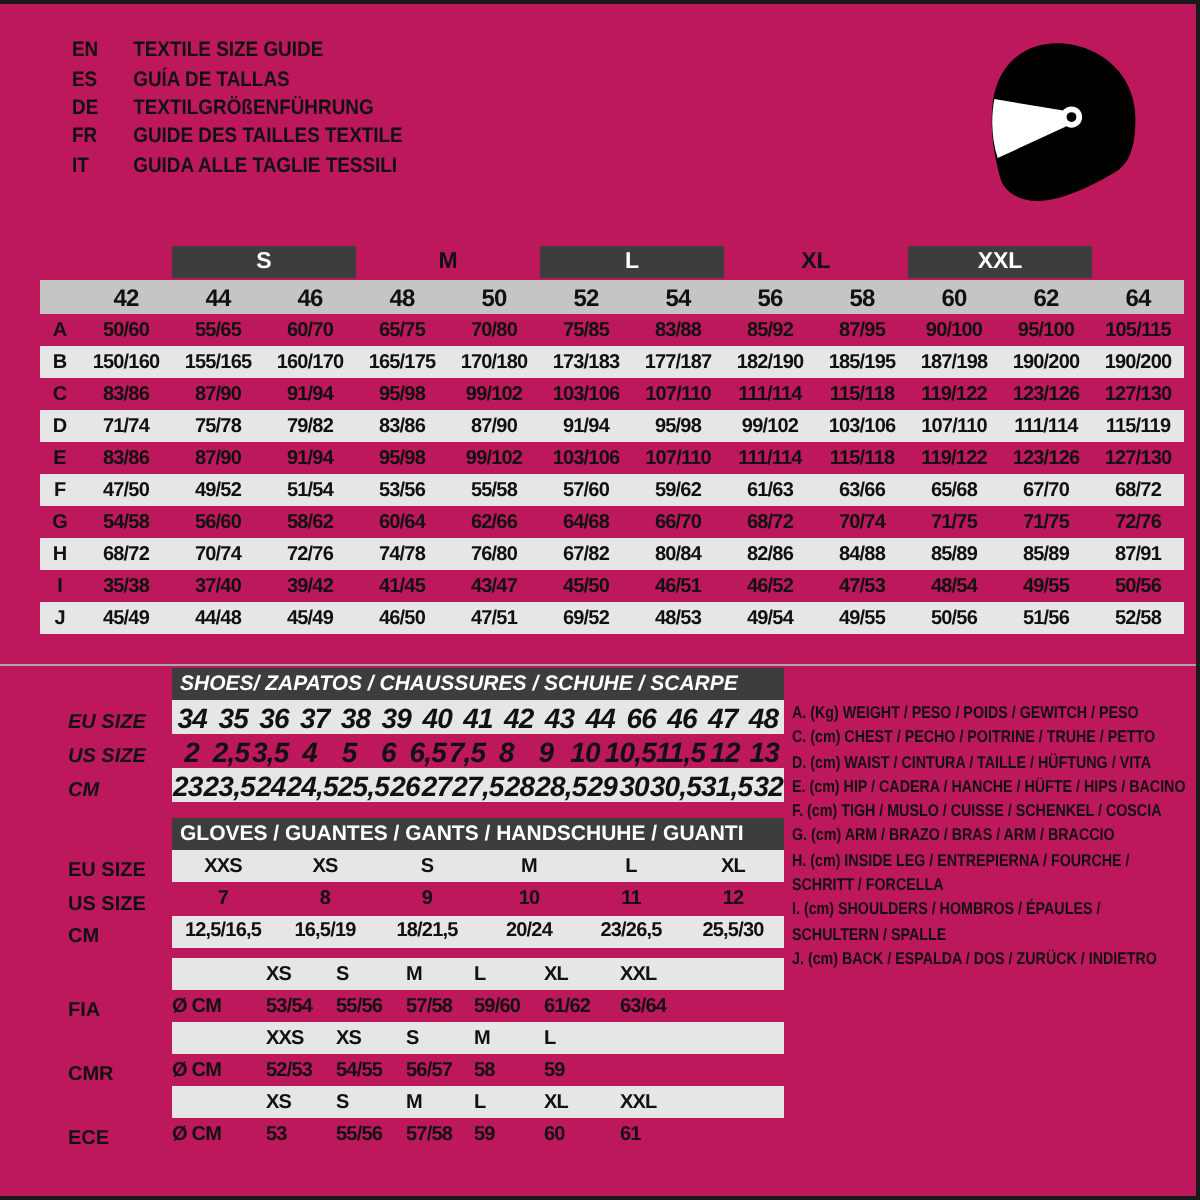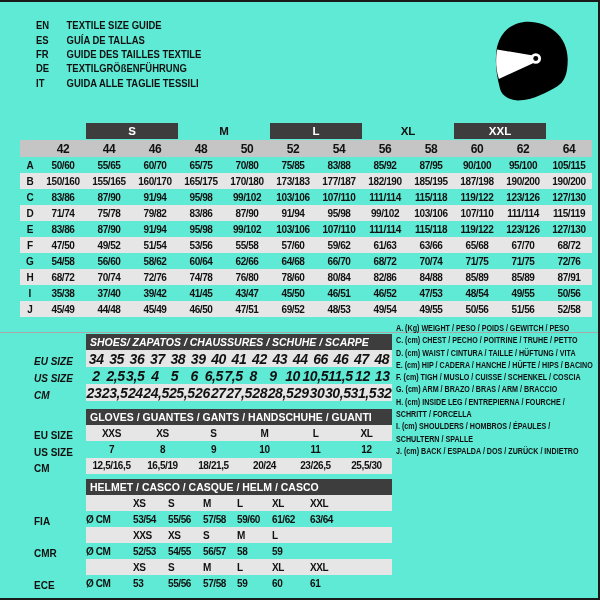--- a/index.html
+++ b/index.html
@@ -1,19 +1,19 @@
 <!DOCTYPE html>
 <html style="--dark: #3d3d3d; --midgray: #c5c5c5; --band: #e6e6e6; --sep: #a8a8a8; --border: #1a1a1a; --ink: #111111;"><head>
 <meta charset="utf-8">
 <style>
   * { margin:0; padding:0; box-sizing:border-box; }
   html,body { background:#ffffff; }
   body { font-family:"Liberation Sans", sans-serif; color:var(--ink,#111); }
   .page {
-    position:relative; width:600px; height:600px; background:#5eead4; overflow:hidden;
+    position:relative; width:600px; height:600px; background:#be185d; overflow:hidden;
     border-top:2px solid var(--border); border-right:2px solid var(--border); border-bottom:2px solid var(--border);
   }
 
   
   .lang-block { position:absolute; left:36px; top:16px; }
   .lang-row { display:flex; height:14.4px; align-items:center; font-weight:700; font-size:10.5px; white-space:nowrap; }
   .lang-row .inner { transform:scaleX(0.9); transform-origin:0 50%; display:flex; }
   .lang-code { width:34px; }
 
   
@@ -43,21 +43,21 @@
   .cells-15 { grid-template-columns:repeat(15,1fr); font-size:14px; }
   .cells-15 div, .cells-6 div { text-align:center; white-space:nowrap; }
   .cells-6 { grid-template-columns:repeat(6,1fr); font-size:10px; }
   .shoes-sec { top:332px;font-style:italic; } .shoes-sec .sec-row { height:17px; }
   .gloves-sec { top:407px; } .gloves-sec .sec-row { height:16.3px; }
   .helmet-sec { top:477px; } .helmet-sec .sec-row { height:16px; }
   .helm-cells { grid-template-columns:47px 35px 35px 34px 35px 38px 1fr; font-size:10px; }
   .helm-cells div { text-align:left; white-space:nowrap; }
 
   
-  .legend { position:absolute; left:396px; top:321px; width:200px; }
+  .legend { position:absolute; left:396px; top:349px; width:200px; }
   .legend-line { height:12.3px; font-size:8.5px; font-weight:700; white-space:nowrap; }
   .legend-line .inner { transform:scaleX(0.84); transform-origin:0 50%; display:block; }
 </style>
 </head>
 <body>
 
 <div class="page">
 
   <div class="lang-block" id="langBlock">
       <div class="lang-row">
@@ -67,28 +67,28 @@
         </div>
       </div>
       <div class="lang-row">
         <div class="inner">
           <div class="lang-code">ES</div>
           <div class="lang-text">GUÍA DE TALLAS</div>
         </div>
       </div>
       <div class="lang-row">
         <div class="inner">
+          <div class="lang-code">DE</div>
+          <div class="lang-text">TEXTILGRÖßENFÜHRUNG</div>
+        </div>
+      </div>
+      <div class="lang-row">
+        <div class="inner">
           <div class="lang-code">FR</div>
           <div class="lang-text">GUIDE DES TAILLES TEXTILE</div>
-        </div>
-      </div>
-      <div class="lang-row">
-        <div class="inner">
-          <div class="lang-code">DE</div>
-          <div class="lang-text">TEXTILGRÖßENFÜHRUNG</div>
         </div>
       </div>
       <div class="lang-row">
         <div class="inner">
           <div class="lang-code">IT</div>
           <div class="lang-text">GUIDA ALLE TAGLIE TESSILI</div>
         </div>
       </div>
     </div>
 
@@ -230,21 +230,21 @@
         <div class="mt-cell">71/75</div>
         <div class="mt-cell">72/76</div>
       </div>
       <div class="mt-row band">
         <div class="mt-letter">H</div>
         <div class="mt-cell">68/72</div>
         <div class="mt-cell">70/74</div>
         <div class="mt-cell">72/76</div>
         <div class="mt-cell">74/78</div>
         <div class="mt-cell">76/80</div>
-        <div class="mt-cell">78/60</div>
+        <div class="mt-cell">67/82</div>
         <div class="mt-cell">80/84</div>
         <div class="mt-cell">82/86</div>
         <div class="mt-cell">84/88</div>
         <div class="mt-cell">85/89</div>
         <div class="mt-cell">85/89</div>
         <div class="mt-cell">87/91</div>
       </div>
       <div class="mt-row">
         <div class="mt-letter">I</div>
         <div class="mt-cell">35/38</div>
@@ -378,21 +378,20 @@
             <div>18/21,5</div>
             <div>20/24</div>
             <div>23/26,5</div>
             <div>25,5/30</div>
           </div>
         </div>
       </div>
   </div>
 
   <div class="section helmet-sec">
-    <div class="sec-title">HELMET / CASCO / CASQUE / HELM / CASCO</div>
     <div id="helmetRows">
         <div class="sec-row">
           <div class="sec-label"></div>
           <div class="sec-cells helm-cells shaded">
             <div></div>
             <div>XS</div>
             <div>S</div>
             <div>M</div>
             <div>L</div>
             <div>XL</div>

